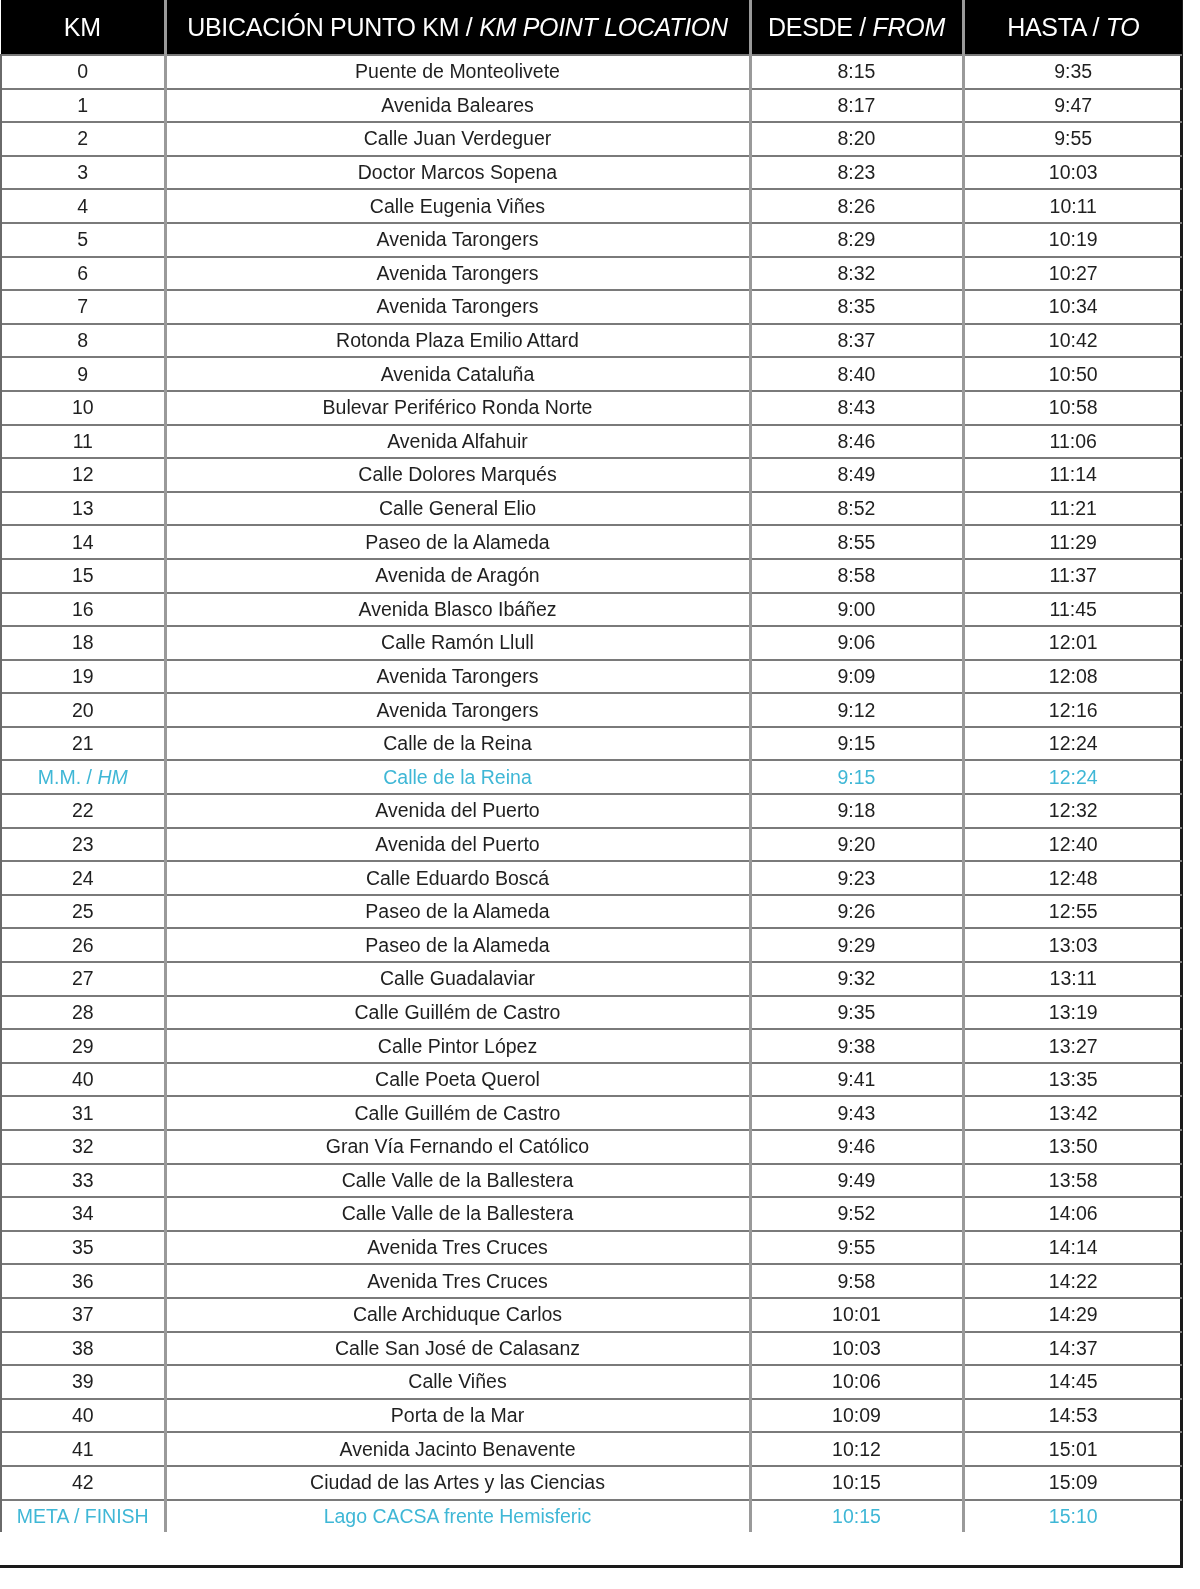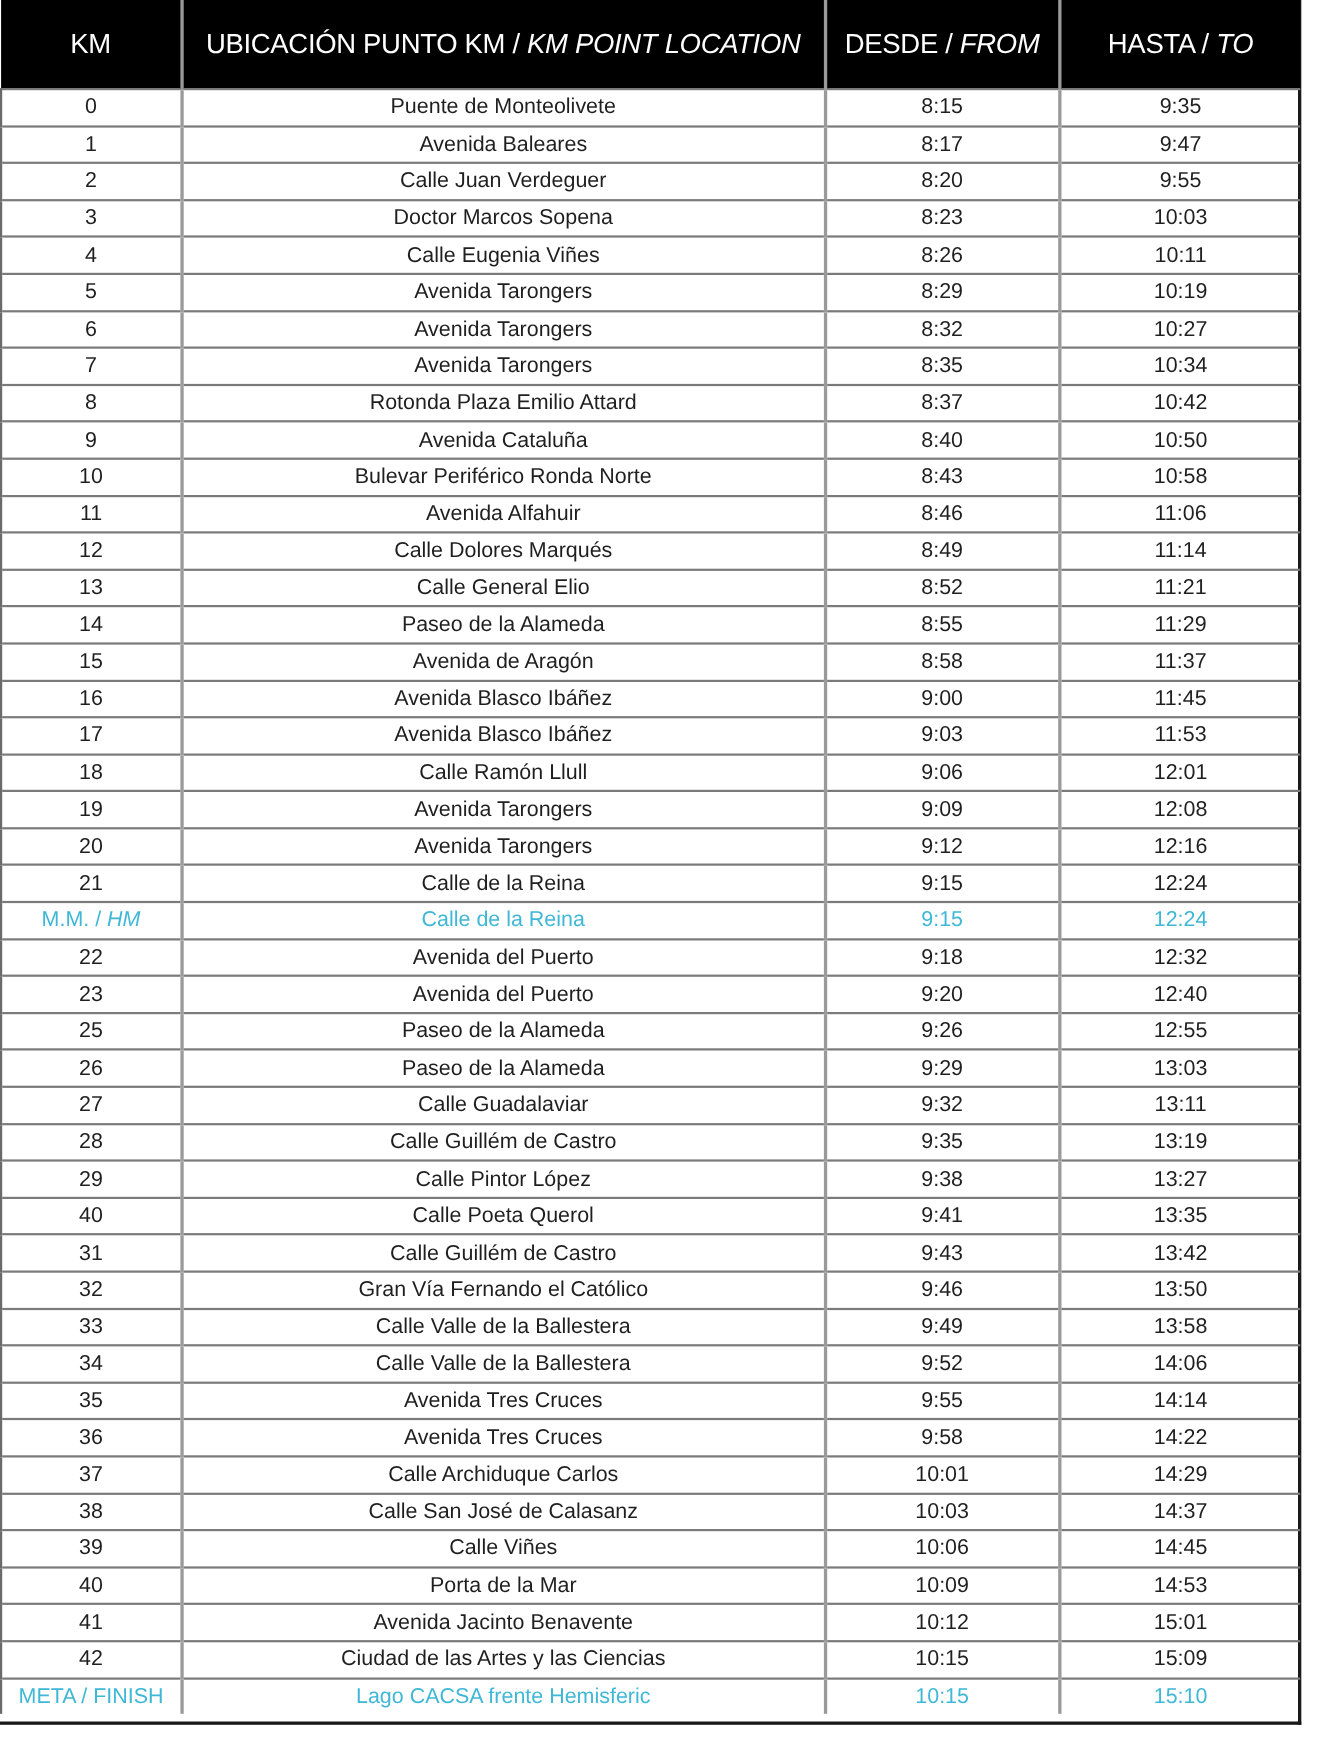--- a/index.html
+++ b/index.html
@@ -5,21 +5,21 @@
   html, body { margin: 0; padding: 0; background: #ffffff; }
   body { width: 1200px; height: 1589px; overflow: hidden; font-family: "Liberation Sans", sans-serif; }
   .wrap { position: absolute; left: 0; top: 0; width: 1183px; height: 1568px; border-right: 3px solid #1a1a1a; border-bottom: 3px solid #1a1a1a; box-sizing: border-box; }
   table { border-collapse: collapse; width: 1181px; table-layout: fixed; }
   col.c-km { width: 164px; }
   col.c-loc { width: 585px; }
   col.c-from { width: 213px; }
   col.c-to { width: 219px; }
   thead th {
     background: #000000; color: #ffffff; font-weight: normal;
-    font-size: 25px; height: 48px; padding: 16px; text-align: center;
+    font-size: 25px; height: 48px; padding: 3px; text-align: center;
     border-left: 3px solid #9a9a9a; letter-spacing: -0.3px;
   }
   thead th:first-child { border-left: none; }
   thead th em { font-style: italic; }
   tbody td {
     height: 31.6px; padding: 0; text-align: center; font-size: 19.5px; color: #1f1f1f;
     border-top: 2px solid #7a7a7a; border-left: 3px solid #9a9a9a;
     line-height: 31px;
   }
   tbody td:first-child { border-left: 2px solid #6a6a6a; }
@@ -142,26 +142,20 @@
           <td>8:58</td>
           <td>11:37</td>
         </tr>
         <tr>
           <td>16</td>
           <td>Avenida Blasco Ibáñez</td>
           <td>9:00</td>
           <td>11:45</td>
         </tr>
         <tr>
-          <td>17</td>
-          <td>Avenida Blasco Ibáñez</td>
-          <td>9:03</td>
-          <td>11:53</td>
-        </tr>
-        <tr>
           <td>18</td>
           <td>Calle Ramón Llull</td>
           <td>9:06</td>
           <td>12:01</td>
         </tr>
         <tr>
           <td>19</td>
           <td>Avenida Tarongers</td>
           <td>9:09</td>
           <td>12:08</td>
@@ -190,20 +184,26 @@
           <td>9:18</td>
           <td>12:32</td>
         </tr>
         <tr>
           <td>23</td>
           <td>Avenida del Puerto</td>
           <td>9:20</td>
           <td>12:40</td>
         </tr>
         <tr>
+          <td>24</td>
+          <td>Calle Eduardo Boscá</td>
+          <td>9:23</td>
+          <td>12:48</td>
+        </tr>
+        <tr>
           <td>25</td>
           <td>Paseo de la Alameda</td>
           <td>9:26</td>
           <td>12:55</td>
         </tr>
         <tr>
           <td>26</td>
           <td>Paseo de la Alameda</td>
           <td>9:29</td>
           <td>13:03</td>

